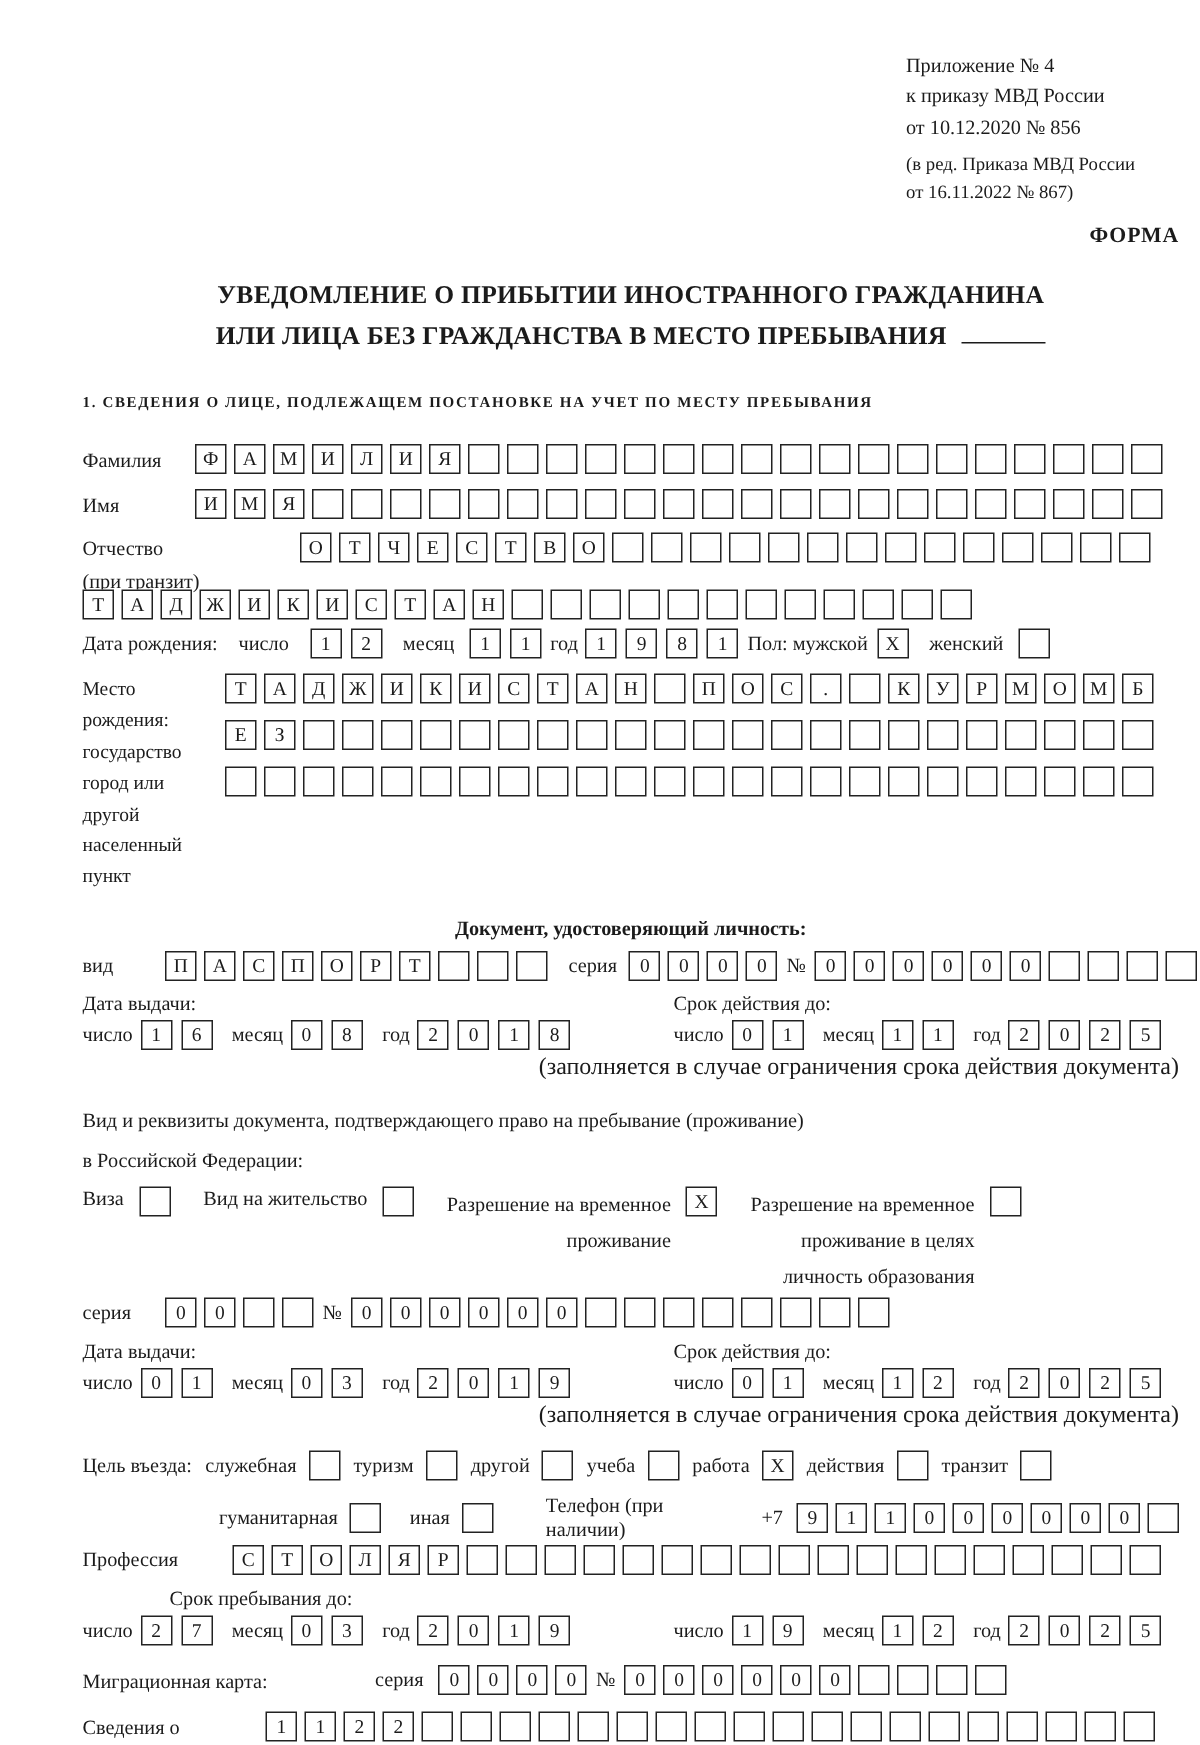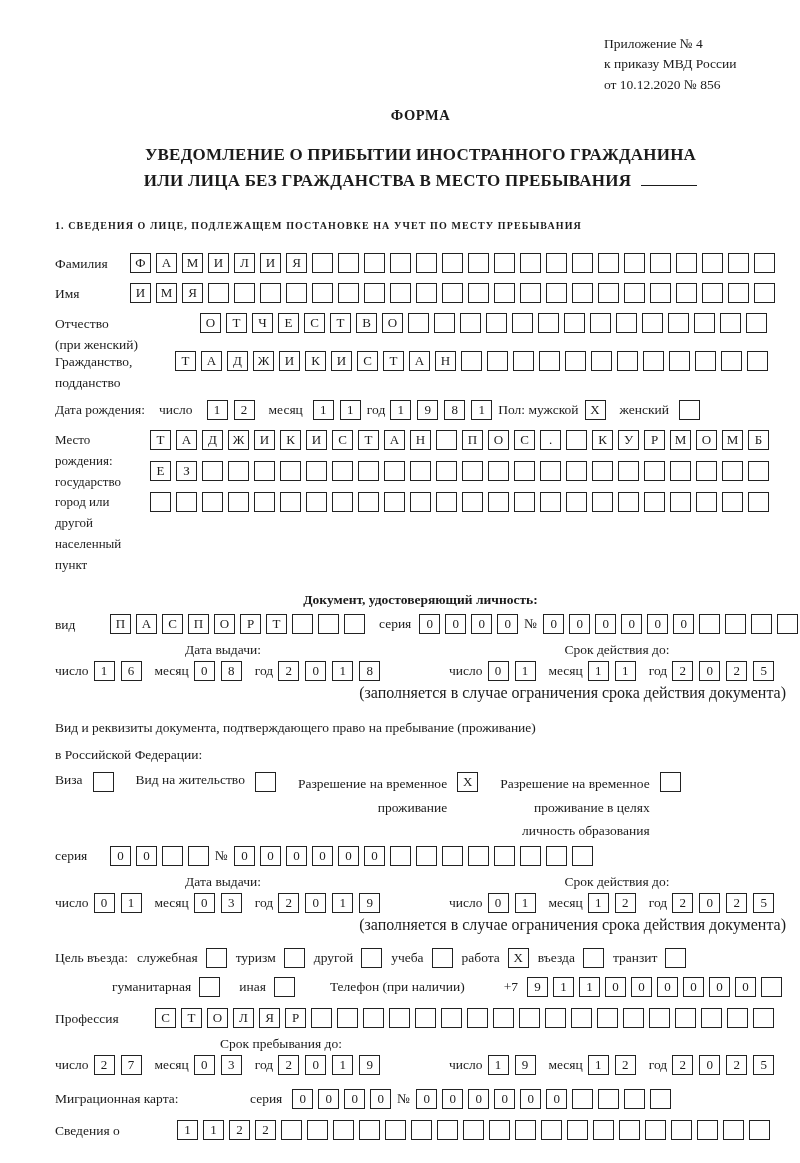--- a/index.html
+++ b/index.html
@@ -3,21 +3,21 @@
 <meta charset="utf-8">
 <style>
   html,body{margin:0;padding:0;background:#fff;}
   body{width:800px;height:1163px;overflow:hidden;color:#1b1b1b;
        font-family:"Liberation Serif","DejaVu Serif",serif;font-size:13.5px;}
   .page{box-sizing:border-box;width:800px;height:1163px;padding:34px 14px 0 55px;}
 
   
   .hdr{width:182px;margin-left:auto;line-height:1.5;}
   .hdr-sub{font-size:12.5px;line-height:1.5;margin-top:5px;}
-  .forma{text-align:center;font-weight:bold;font-size:14.5px;letter-spacing:.6px;margin-top:12px;}
+  .forma{text-align:right;font-weight:bold;font-size:14.5px;letter-spacing:.6px;margin-top:12px;}
 
   
   .title{text-align:center;font-weight:bold;font-size:17px;line-height:1.55;margin-top:18px;letter-spacing:.2px;}
   .uline{display:inline-block;width:56px;border-bottom:1.7px solid #1b1b1b;height:.85em;margin-left:10px;}
   .sech{font-weight:bold;font-size:10px;letter-spacing:1.1px;margin-top:26px;}
 
   
   .frow{display:flex;align-items:flex-start;margin-top:8px;}
   .flabel{flex:0 0 auto;line-height:1.6;}
   .boxes{display:inline-flex;gap:5px;flex:0 0 auto;}
@@ -25,50 +25,54 @@
         width:21px;height:20px;border:1.7px solid #222;font-size:13px;background:#fff;flex:0 0 auto;}
   .stack > .boxes{display:flex;margin-bottom:11px;}
   .w75{width:75px}.w145{width:145px}.w120{width:120px}.w95{width:95px}
   .w55{width:55px}.w100{width:100px}.w122{width:122px}
 
   
   .dgrp{display:flex;align-items:center;}
   .dgrp .dlab{margin-right:5px;}
   .dgrp .boxes{gap:6px;margin-right:13px;}
   .dates-head{display:flex;margin-top:7px;}
-  .dates-head .hl,.dates-head .hr{width:336px;text-align:center;}
+  .dates-head .hl,.dates-head .hr{width:336px;}
   .dates-head .hr{margin-left:58px;}
   .dates{display:flex;margin-top:3px;}
   .dates .half{width:336px;display:flex;align-items:center;}
   .dates .half+.half{margin-left:58px;width:auto;}
   .limit-note{text-align:right;font-size:16px;margin-top:3px;}
 
   .doc-head{text-align:center;font-weight:bold;margin-top:5px;}
   .inl{display:inline-flex;align-items:center;}
   .gap-l{margin-left:14px;}
   .gap-s{margin-left:6px;}
 
   .intro{margin-top:12px;line-height:2.0;}
   .permit-row{display:flex;align-items:flex-start;margin-top:4px;gap:22px;}
   .popt{display:flex;align-items:flex-start;gap:10px;}
   .plines{text-align:right;line-height:1.75;}
 
   .purpose-row{display:flex;align-items:center;gap:9px;margin-top:14px;}
-  .purpose-row2{display:flex;align-items:center;gap:9px;margin-top:9px;margin-left:57px;}
+  .purpose-row2{display:flex;align-items:center;gap:9px;margin-top:9px;margin-left:91px;}
   .pitem{display:inline-flex;align-items:center;gap:8px;}
 </style>
 </head>
 <body>
 
 <div class="page">
 
   <div class="hdr">
     <div>Приложение № 4</div>
     <div>к приказу МВД России</div>
     <div>от 10.12.2020 № 856</div>
+    <div class="hdr-sub">
+      <div>(в ред. Приказа МВД России</div>
+      <div>от 16.11.2022 № 867)</div>
+    </div>
   </div>
   <div class="forma">ФОРМА</div>
 
   <div class="title">
     <div>УВЕДОМЛЕНИЕ О ПРИБЫТИИ ИНОСТРАННОГО ГРАЖДАНИНА</div>
     <div><span>ИЛИ ЛИЦА БЕЗ ГРАЖДАНСТВА В МЕСТО ПРЕБЫВАНИЯ</span><span class="uline"></span></div>
   </div>
 
   <div class="sech">1. СВЕДЕНИЯ О ЛИЦЕ, ПОДЛЕЖАЩЕМ ПОСТАНОВКЕ НА УЧЕТ ПО МЕСТУ ПРЕБЫВАНИЯ</div>
 
@@ -130,21 +134,21 @@
         <span class="cbox"></span>
         <span class="cbox"></span>
         <span class="cbox"></span>
         <span class="cbox"></span>
       </div>
   </div>
 
   <div class="frow" style="margin-bottom:0">
     <div class="flabel w145">
       <div>Отчество</div>
-      <div>(при женский)</div>
+      <div>(при транзит)</div>
     </div>
     <div class="boxes">
         <span class="cbox">О</span>
         <span class="cbox">Т</span>
         <span class="cbox">Ч</span>
         <span class="cbox">Е</span>
         <span class="cbox">С</span>
         <span class="cbox">Т</span>
         <span class="cbox">В</span>
         <span class="cbox">О</span>
@@ -159,24 +163,20 @@
         <span class="cbox"></span>
         <span class="cbox"></span>
         <span class="cbox"></span>
         <span class="cbox"></span>
         <span class="cbox"></span>
         <span class="cbox"></span>
       </div>
   </div>
 
   <div class="frow" style="margin-top:-5px">
-    <div class="flabel w120">
-      <div>Гражданство,</div>
-      <div>подданство</div>
-    </div>
     <div class="boxes">
         <span class="cbox">Т</span>
         <span class="cbox">А</span>
         <span class="cbox">Д</span>
         <span class="cbox">Ж</span>
         <span class="cbox">И</span>
         <span class="cbox">К</span>
         <span class="cbox">И</span>
         <span class="cbox">С</span>
         <span class="cbox">Т</span>
@@ -571,21 +571,21 @@
           <span class="cbox"></span>
         </span>
       </span>
     <span class="pitem">
         <span>работа</span>
         <span class="boxes">
           <span class="cbox">X</span>
         </span>
       </span>
     <span class="pitem">
-        <span>въезда</span>
+        <span>действия</span>
         <span class="boxes">
           <span class="cbox"></span>
         </span>
       </span>
     <span class="pitem">
         <span>транзит</span>
         <span class="boxes">
           <span class="cbox"></span>
         </span>
       </span>
@@ -612,21 +612,21 @@
         <span class="cbox">0</span>
         <span class="cbox">0</span>
         <span class="cbox">0</span>
         <span class="cbox">0</span>
         <span class="cbox">0</span>
         <span class="cbox">0</span>
         <span class="cbox"></span>
       </span>
   </div>
 
-  <div class="frow" style="align-items:center;margin-top:11px">
+  <div class="frow" style="align-items:center;margin-top:1px">
     <span class="flabel w100">Профессия</span>
     <span class="boxes">
         <span class="cbox">С</span>
         <span class="cbox">Т</span>
         <span class="cbox">О</span>
         <span class="cbox">Л</span>
         <span class="cbox">Я</span>
         <span class="cbox">Р</span>
         <span class="cbox"></span>
         <span class="cbox"></span>

